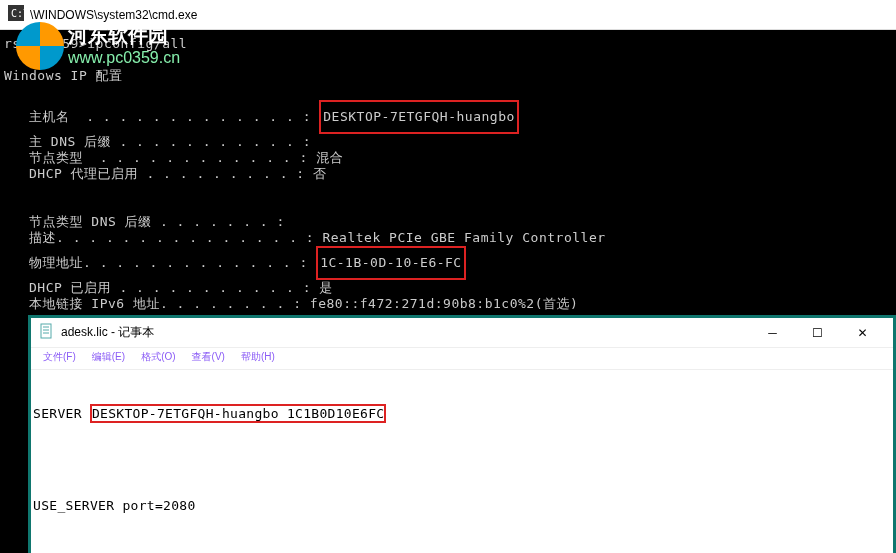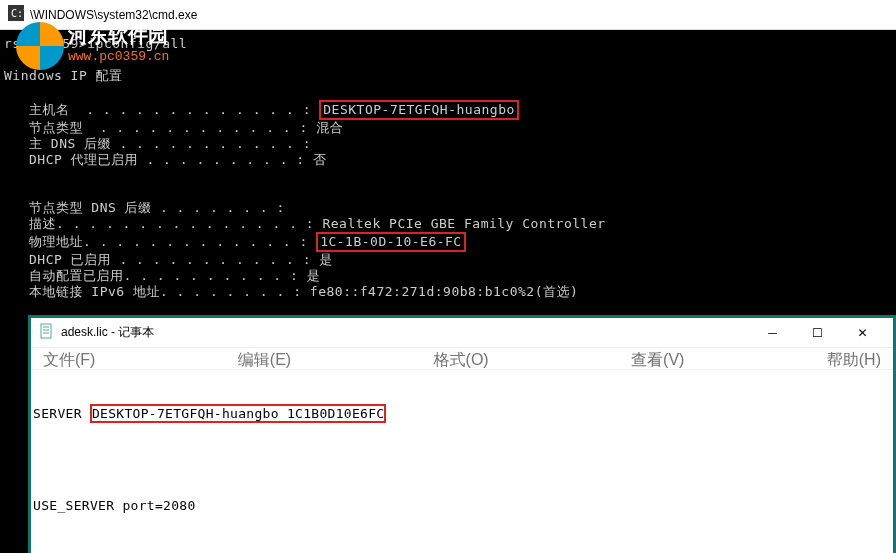--- a/index.html
+++ b/index.html
@@ -4,37 +4,37 @@
   <style>
     * { margin: 0; padding: 0; box-sizing: border-box; }
     body { width: 896px; height: 553px; font-family: "Consolas", "NSimSun", "SimSun", monospace; background: #000; position: relative; overflow: hidden; }
     
     
     .cmd-window { position: absolute; top: 0; left: 0; width: 896px; height: 320px; background: #000; }
     .cmd-titlebar { height: 30px; background: #fff; border-bottom: 1px solid #ddd; display: flex; align-items: center; padding: 0 8px; gap: 6px; }
     .cmd-titlebar .title { font-size: 12px; color: #000; font-family: "Segoe UI", sans-serif; }
     .cmd-body { background: #000; color: #ccc; font-size: 13px; padding: 6px 0 6px 4px; line-height: 16px; font-family: "NSimSun", "SimSun", monospace; letter-spacing: 0.5px; }
     .cmd-body .line { white-space: pre; }
-    .red-box { border: 2px solid #d22; padding: 0 2px; display: inline-block; }
+    .red-box { border: 2px solid #d22; padding: 7px 2px; display: inline-block; }
     
     
     .watermark { position: absolute; top: 22px; left: 0; z-index: 5; margin-left: 16px; }
     .wm-logo { width: 48px; height: 48px; border-radius: 50%; background: conic-gradient(#f90 0 25%, #09c 25% 50%, #f90 50% 75%, #09c 75% 100%); float: left; }
     .wm-text { margin-left: 52px; }
     .wm-title { font-size: 20px; font-weight: bold; color: #fff; }
-    .wm-url { font-size: 13px; color: #f97316; font-family: Liberation Mono, monospace; }
+    .wm-url { font-size: 16px; color: #86efac; font-family: Liberation Sans, sans-serif; }
     
     
     .notepad { position: absolute; top: 315px; left: 28px; width: 868px; height: 238px; background: #fff; border: 3px solid #0f766e; box-shadow: 0 4px 16px rgba(0,0,0,0.3); font-family: "Segoe UI", "SimSun", sans-serif; }
     .np-titlebar { height: 30px; background: #fff; display: flex; align-items: center; padding: 0 8px; gap: 6px; border-bottom: 1px solid #eee; }
     .np-titlebar .title { font-size: 12px; color: #000; flex: 1; }
     .np-controls { display: flex; gap: 0; }
     .np-btn { width: 45px; height: 28px; display: flex; align-items: center; justify-content: center; font-size: 12px; }
     .np-btn.close { color: #000; }
-    .np-menu { height: 22px; background: #fff; display: flex; gap: 8px; padding: 2px 8px; font-size: 16px; color: #737373; border-bottom: 1px solid #eee; justify-content: space-between; }
+    .np-menu { height: 22px; background: #fff; display: flex; gap: 8px; padding: 2px 8px; font-size: 10px; color: #8b5cf6; border-bottom: 1px solid #eee; }
     .np-menu span { padding: 0 4px; }
     .np-body { background: #fff; color: #000; font-size: 13px; padding: 2px 2px; font-family: "Consolas", "NSimSun", monospace; white-space: pre-wrap; line-height: 15px; letter-spacing: 0.3px; }
     .np-body .row { white-space: pre; }
     .red-box-np { border: 2px solid #d22; display: inline-block; margin-top: 2px; }
     
     .svg-icon { display: inline-block; vertical-align: middle; }
   </style>
 </head>
 <body>
 
@@ -47,30 +47,29 @@
         </svg>
     </span>
     <span class="title">\WINDOWS\system32\cmd.exe</span>
   </div>
   <div class="cmd-body">
     <div class="line">rs\pc0359&gt;ipconfig/all</div>
     <div class="line">&nbsp;</div>
     <div class="line">Windows IP 配置</div>
     <div class="line">&nbsp;</div>
     <div class="line"><span>   主机名  . . . . . . . . . . . . . : </span><span class="red-box"><span>DESKTOP-7ETGFQH-huangbo</span></span></div>
+    <div class="line">   主 DNS 后缀 . . . . . . . . . . . :</div>
     <div class="line"><span>   节点类型  . . . . . . . . . . . . : </span><span>混合</span></div>
-    <div class="line">   主 DNS 后缀 . . . . . . . . . . . :</div>
     <div class="line"><span>   DHCP 代理已启用 . . . . . . . . . : </span><span>否</span></div>
     <div class="line">&nbsp;</div>
     <div class="line">&nbsp;</div>
     <div class="line">   节点类型 DNS 后缀 . . . . . . . :</div>
     <div class="line"><span>   描述. . . . . . . . . . . . . . . : </span><span>Realtek PCIe GBE Family Controller</span></div>
     <div class="line"><span>   物理地址. . . . . . . . . . . . . : </span><span class="red-box"><span>1C-1B-0D-10-E6-FC</span></span></div>
     <div class="line"><span>   DHCP 已启用 . . . . . . . . . . . : </span><span>是</span></div>
-    <div class="line"><span>   自动配置已启用. . . . . . . . . . : </span><span>是</span></div>
     <div class="line"><span>   本地链接 IPv6 地址. . . . . . . . : </span><span>fe80::f472:271d:90b8:b1c0%2(首选)</span></div>
   </div>
 </div>
 
 <div class="watermark">
   <div class="wm-logo"></div>
   <div class="wm-text">
     <div class="wm-title">河东软件园</div>
     <div class="wm-url">www.pc0359.cn</div>
   </div>

